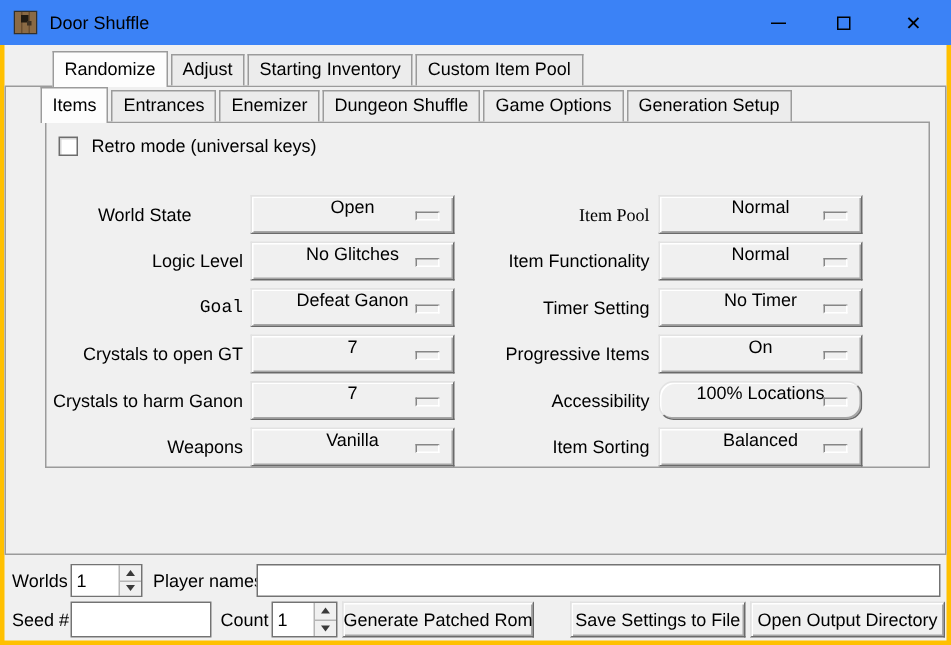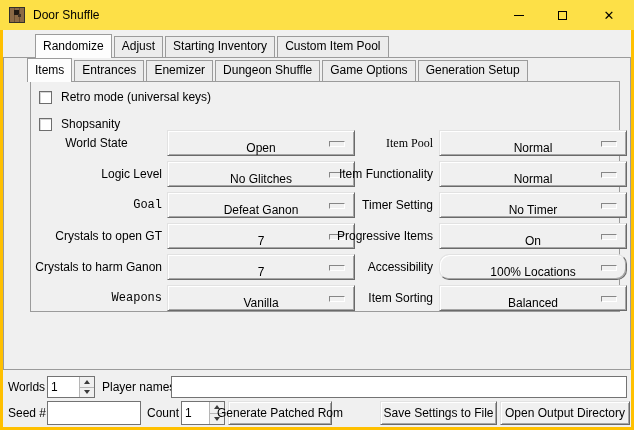--- a/index.html
+++ b/index.html
@@ -2,21 +2,21 @@
 <html><head>
 <meta charset="utf-8">
 <style>
   * { margin:0; padding:0; box-sizing:border-box; }
   html,body { background:#888; }
   body { font-family:"Liberation Sans", sans-serif; font-size:12px; color:#000; }
 
   .window { position:relative; width:634px; height:430px; background:#ffc000; overflow:hidden; }
 
   
-  .titlebar { position:absolute; left:0; top:0; width:634px; height:30px; background:#fde047; }
+  .titlebar { position:absolute; left:0; top:0; width:634px; height:30px; background:#3b82f6; }
   .app-icon { position:absolute; left:9px; top:7px; width:16px; height:16px; }
   .title-text { position:absolute; left:33px; top:0; height:30px; line-height:30px; color:#000; }
   .win-btn { position:absolute; top:0; width:34px; height:30px; display:flex; align-items:center; justify-content:center; cursor:default; }
   .btn-min { left:502px; } .btn-max { left:545px; } .btn-close { left:592px; }
   .glyph-min { width:10px; height:0; border-top:1px solid #000; }
   .glyph-max { width:9px; height:9px; border:1px solid #000; }
   .glyph-close { font-size:13px; line-height:13px; color:#000; }
 
   
   .client { position:absolute; left:3px; top:30px; width:628px; height:397px; background:#f0f0f0; }
@@ -33,24 +33,24 @@
   .sub-pane   { position:absolute; left:27px; top:51px; width:590px; height:231px; background:#f0f0f0; border:1px solid #9b9b9b; z-index:2; }
 
   
   .cb-row { position:absolute; left:8px; display:flex; align-items:flex-end; gap:9px; }
   .cb-box { width:13px; height:13px; background:#fff; border:1px solid #6d6d6d; box-shadow: inset 1px 1px 0 #d6d6d6; }
 
   
   .opt-label { position:absolute; height:26px; line-height:26px; text-align:right; white-space:nowrap; }
   .lab-left  { left:0;   width:131px; }
   .lab-right { left:302px; width:100px; }
-  .dropdown { position:absolute; width:188px; height:26px; background:#f0f0f0;
+  .dropdown { position:absolute; width:136px; height:26px; background:#f0f0f0;
               border:1px solid; border-color:#e2e2e2 #6a6a6a #6a6a6a #e2e2e2;
               box-shadow: inset 1px 1px 0 #ffffff, inset -1px -1px 0 #a6a6a6;
-              display:flex; align-items:flex-end; justify-content:center; cursor:default; }
+              display:flex; align-items:flex-start; justify-content:center; cursor:default; }
   .dd-left  { left:136px; } .dd-right { left:408px; }
   .dd-value { white-space:nowrap; }
   .dd-indicator { position:absolute; right:9px; top:10px; width:16px; height:6px; background:#f0f0f0;
                   border:1px solid; border-color:#868686 #ffffff #ffffff #868686; }
 
   
   .b-label { position:absolute; height:22px; line-height:22px; white-space:nowrap; }
   .entry { position:absolute; height:22px; background:#fff; border:1px solid #737373; padding:0 3px; font:inherit; outline:none; }
   .spinbox { position:absolute; height:22px; background:#fff; border:1px solid #737373; display:flex; }
   .spin-val { flex:1; border:none; outline:none; font:inherit; padding-left:3px; width:100%; background:#fff; }
@@ -108,24 +108,20 @@
       <div class="tab">Game Options</div>
       <div class="tab">Generation Setup</div>
     </div>
 
     <div class="sub-pane">
 
       <div class="cb-row" style="top:8px;">
         <span class="cb-box"></span>
         <span>Retro mode (universal keys)</span>
       </div>
-      <div class="cb-row" style="top:35px;">
-        <span class="cb-box"></span>
-        <span>Shopsanity</span>
-      </div>
 
       <span class="opt-label lab-left" style="top:48px;text-align:center;">World State</span>
       <div class="dropdown dd-left" style="top:48px;">
         <span class="dd-value">Open</span>
         <span class="dd-indicator"></span>
       </div>
       <span class="opt-label lab-right" style="top:48px;font-family:Liberation Serif, serif;">Item Pool</span>
       <div class="dropdown dd-right" style="top:48px;">
         <span class="dd-value">Normal</span>
         <span class="dd-indicator"></span>
@@ -168,21 +164,21 @@
       <div class="dropdown dd-left" style="top:172px;">
         <span class="dd-value">7</span>
         <span class="dd-indicator"></span>
       </div>
       <span class="opt-label lab-right" style="top:172px;">Accessibility</span>
       <div class="dropdown dd-right" style="top:172px;border-radius:10px;">
         <span class="dd-value">100% Locations</span>
         <span class="dd-indicator"></span>
       </div>
 
-      <span class="opt-label lab-left" style="top:203px;font-family:Liberation Mono, monospace;">Weapons</span>
+      <span class="opt-label lab-left" style="top:203px;">Weapons</span>
       <div class="dropdown dd-left" style="top:203px;">
         <span class="dd-value">Vanilla</span>
         <span class="dd-indicator"></span>
       </div>
       <span class="opt-label lab-right" style="top:203px;">Item Sorting</span>
       <div class="dropdown dd-right" style="top:203px;">
         <span class="dd-value">Balanced</span>
         <span class="dd-indicator"></span>
       </div>
     </div>
@@ -209,18 +205,18 @@
       <input class="spin-val" value="1" style="">
       <div class="spin-btns">
         <div class="spin-up">
             <span class="tri-up"></span>
           </div>
         <div class="spin-down">
             <span class="tri-down"></span>
           </div>
       </div>
     </div>
-    <button class="push-btn" style="left:225px; top:371px; width:104px;">Generate Patched Rom</button>
+    <button class="push-btn" style="left:225px; top:371px; width:128px;">Generate Patched Rom</button>
     <button class="push-btn" style="left:377px; top:371px; width:117px;">Save Settings to File</button>
     <button class="push-btn" style="left:497px; top:371px; width:130px;">Open Output Directory</button>
 
   </div>
 </div>
 
 </body></html>

